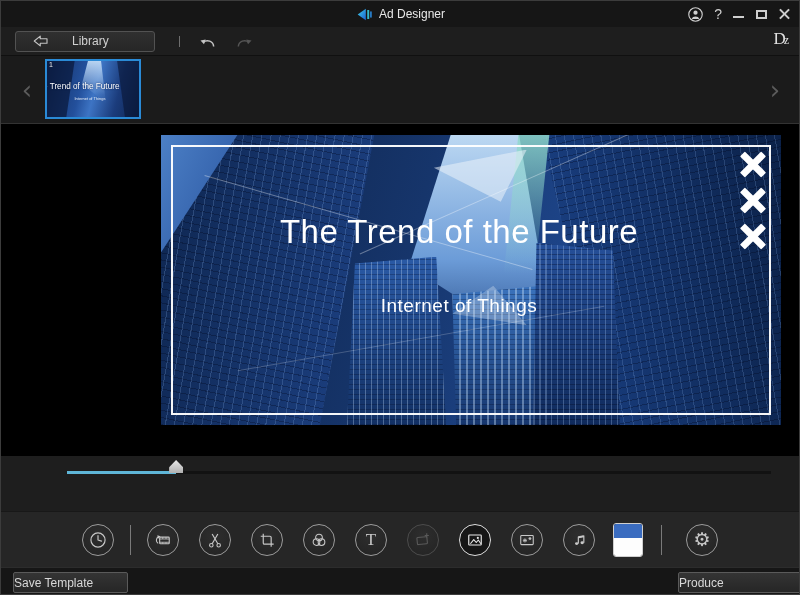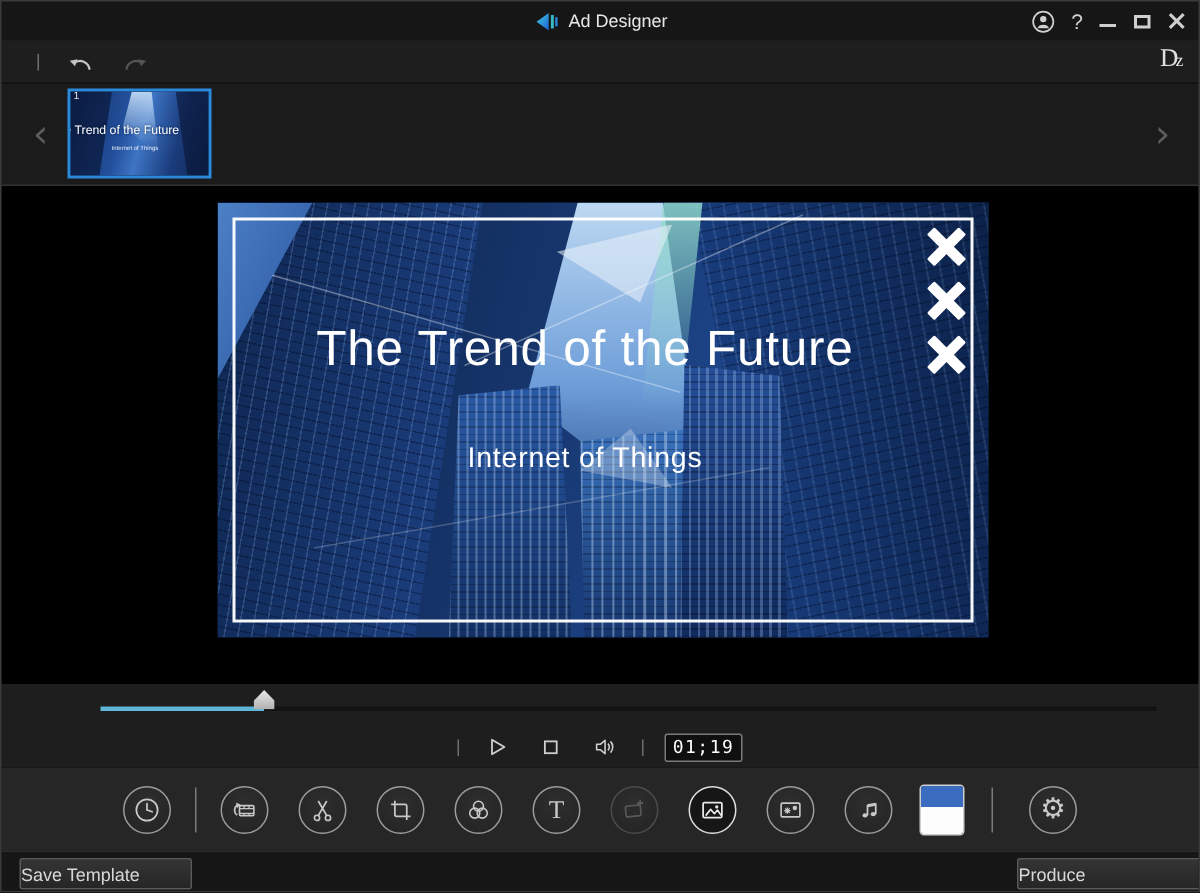--- a/index.html
+++ b/index.html
@@ -37,21 +37,21 @@
   .thumb-inner { position:absolute; inset:0; background:linear-gradient(105deg,#122c5e 0%,#23509c 38%,#3d74c4 52%,#1b3c7c 75%,#0e2550 100%); }
   .thumb-sky { position:absolute; left:38%; top:0; width:26%; height:75%; background:linear-gradient(180deg,rgba(200,224,248,.9),rgba(90,140,210,.25) 80%,transparent); clip-path:polygon(25% 0,80% 0,100% 100%,0 55%); }
   .thumb-dark1 { position:absolute; left:0; top:0; width:30%; height:100%; background:rgba(8,20,50,.65); clip-path:polygon(0 0,100% 0,70% 100%,0 100%); }
   .thumb-dark2 { position:absolute; right:0; top:0; width:34%; height:100%; background:rgba(8,20,50,.6); clip-path:polygon(30% 0,100% 0,100% 100%,55% 100%); }
   .thumb-num { position:absolute; left:2px; top:0; color:#e8e8e8; font-size:7px; z-index:3; }
   .thumb-title { position:absolute; left:-4px; right:0; top:38%; color:#fff; font-size:8.2px; white-space:nowrap; z-index:2; text-shadow:0 0 2px rgba(0,20,60,.8); }
   .thumb-sub { position:absolute; left:0; right:6px; top:62%; color:#fff; font-size:4px; text-align:center; white-space:nowrap; z-index:2; opacity:.9; }
 
   
   .preview { position:absolute; top:123px; left:0; width:100%; height:332px; background:#000; }
-  .slide { position:absolute; left:144px; top:11px; width:514px; height:290px; overflow:hidden; background:linear-gradient(105deg,#0d2145 0%,#16356b 40%,#1d4488 62%,#0f2c5f 100%); }
+  .slide { position:absolute; left:160px; top:11px; width:620px; height:290px; overflow:hidden; background:linear-gradient(105deg,#0d2145 0%,#16356b 40%,#1d4488 62%,#0f2c5f 100%); }
   .sky { position:absolute; left:40%; top:0; width:24%; height:78%; background:linear-gradient(180deg,#bcd8f2 0%,#6c9cd8 55%,rgba(60,110,190,0) 100%); clip-path:polygon(28% 0,74% 0,100% 100%,0 58%); }
   .sky-teal { position:absolute; left:56.5%; top:0; width:5%; height:48%; background:linear-gradient(180deg,#8fd8cb,rgba(120,200,190,0)); transform:skewX(-6deg); opacity:.85; }
   .bldg { position:absolute; }
   .bldg-l1 { left:0; top:0; width:40%; height:100%; background:linear-gradient(100deg,#0e2650 0%,#1a3c7a 70%,#2a56a0 100%);
     clip-path:polygon(0 0,86% 0,64% 100%,0 100%); }
   .bldg-l1::after { content:''; position:absolute; inset:0; background:repeating-linear-gradient(100deg,rgba(140,180,235,.22) 0 1px,transparent 1px 9px),repeating-linear-gradient(12deg,rgba(0,5,25,.3) 0 1px,transparent 1px 7px); }
   .bldg-l2 { left:0; top:0; width:14%; height:52%; background:linear-gradient(115deg,#4c80c6,#2a55a0 80%); clip-path:polygon(0 0,88% 0,0 78%); }
   .bldg-r1 { right:0; top:0; width:46%; height:100%; background:linear-gradient(260deg,#0b2148 0%,#173a78 65%,#1f4a94 100%); clip-path:polygon(16% 0,100% 0,100% 100%,40% 100%); }
   .bldg-r1::after { content:''; position:absolute; inset:0; background:repeating-linear-gradient(80deg,rgba(140,180,235,.2) 0 1px,transparent 1px 9px),repeating-linear-gradient(168deg,rgba(0,5,25,.3) 0 1px,transparent 1px 7px); }
   .bldg-m1 { left:30%; top:42%; width:16%; height:58%; background:linear-gradient(180deg,#2a5aa6,#123064); clip-path:polygon(8% 4%,90% 0,100% 100%,0 100%); }
@@ -140,20 +140,28 @@
           <span class="min-glyph"></span>
         </span>
       <span class="win-btn">
           <span class="max-glyph"></span>
         </span>
       <span class="win-btn close-glyph"></span>
     </div>
   </div>
 
   <div class="navbar">
+    <div class="library-btn">
+      <span>
+        <svg width="18" height="14" viewBox="0 0 24 18">
+          <polygon points="3,9 11,2.5 11,6 20,6 20,12 11,12 11,15.5" fill="none" stroke="#c4c4c4" stroke-width="1.5" stroke-linejoin="round"></polygon>
+        </svg>
+      </span>
+      <span class="library-label">Library</span>
+    </div>
     <div class="nav-sep"></div>
     <div class="nav-arrow">
       <svg width="20" height="15" viewBox="0 0 24 18">
         <path d="M20 15 a7.5 7.5 0 0 0 -12.5 -5" fill="none" stroke="#c4c4c4" stroke-width="1.8"></path>
         <polygon points="4.2,7.8 10.4,6.6 8.4,12.2" fill="#c4c4c4"></polygon>
       </svg>
     </div>
     <div class="nav-arrow">
       <svg width="20" height="15" viewBox="0 0 24 18">
         <path d="M4 15 a7.5 7.5 0 0 1 12.5 -5" fill="none" stroke="#555" stroke-width="1.8"></path>
@@ -204,42 +212,20 @@
         <div class="xmark"></div>
       </div>
     </div>
   </div>
 
   <div class="playback">
     <div class="seek-track">
       <div class="seek-fill" id="seek-fill" style="width: 15.5%;"></div>
       <div class="seek-thumb" id="seek-thumb" style="left: calc(15.5% - 7px);"></div>
     </div>
-    <div class="transport">
-      <div class="t-sep"></div>
-      <div class="t-btn">
-        <svg width="18" height="18" viewBox="0 0 24 24">
-            <polygon points="8,5.5 19,12 8,18.5" fill="none" stroke="#cfcfcf" stroke-width="1.6" stroke-linejoin="round"></polygon>
-          </svg>
-      </div>
-      <div class="t-btn">
-        <svg width="18" height="18" viewBox="0 0 24 24">
-            <rect x="7" y="7" width="10.5" height="10.5" fill="none" stroke="#cfcfcf" stroke-width="1.6"></rect>
-          </svg>
-      </div>
-      <div class="t-btn">
-        <svg width="20" height="18" viewBox="0 0 24 24">
-          <polygon points="5,9.5 8.5,9.5 12.5,6 12.5,18 8.5,14.5 5,14.5" fill="none" stroke="#cfcfcf" stroke-width="1.4" stroke-linejoin="round"></polygon>
-          <path d="M15 9 a4.2 4.2 0 0 1 0 6" fill="none" stroke="#cfcfcf" stroke-width="1.4"></path>
-          <path d="M17.3 7 a7.2 7.2 0 0 1 0 10" fill="none" stroke="#cfcfcf" stroke-width="1.4"></path>
-        </svg>
-      </div>
-      <div class="t-sep"></div>
-      <div class="time-box">01;19</div>
-    </div>
   </div>
 
   <div class="toolbar">
     <div style="width:81px; flex:none;"></div>
     <div class="tool-circle">
       <svg width="20" height="20" viewBox="0 0 24 24">
         <circle cx="12" cy="12" r="8.5" fill="none" stroke="#c8c8c8" stroke-width="1.4"></circle>
         <path d="M12 12 L12 6.8 M12 12 L16.2 13.4" fill="none" stroke="#c8c8c8" stroke-width="1.4" stroke-linecap="round"></path>
       </svg>
     </div>

